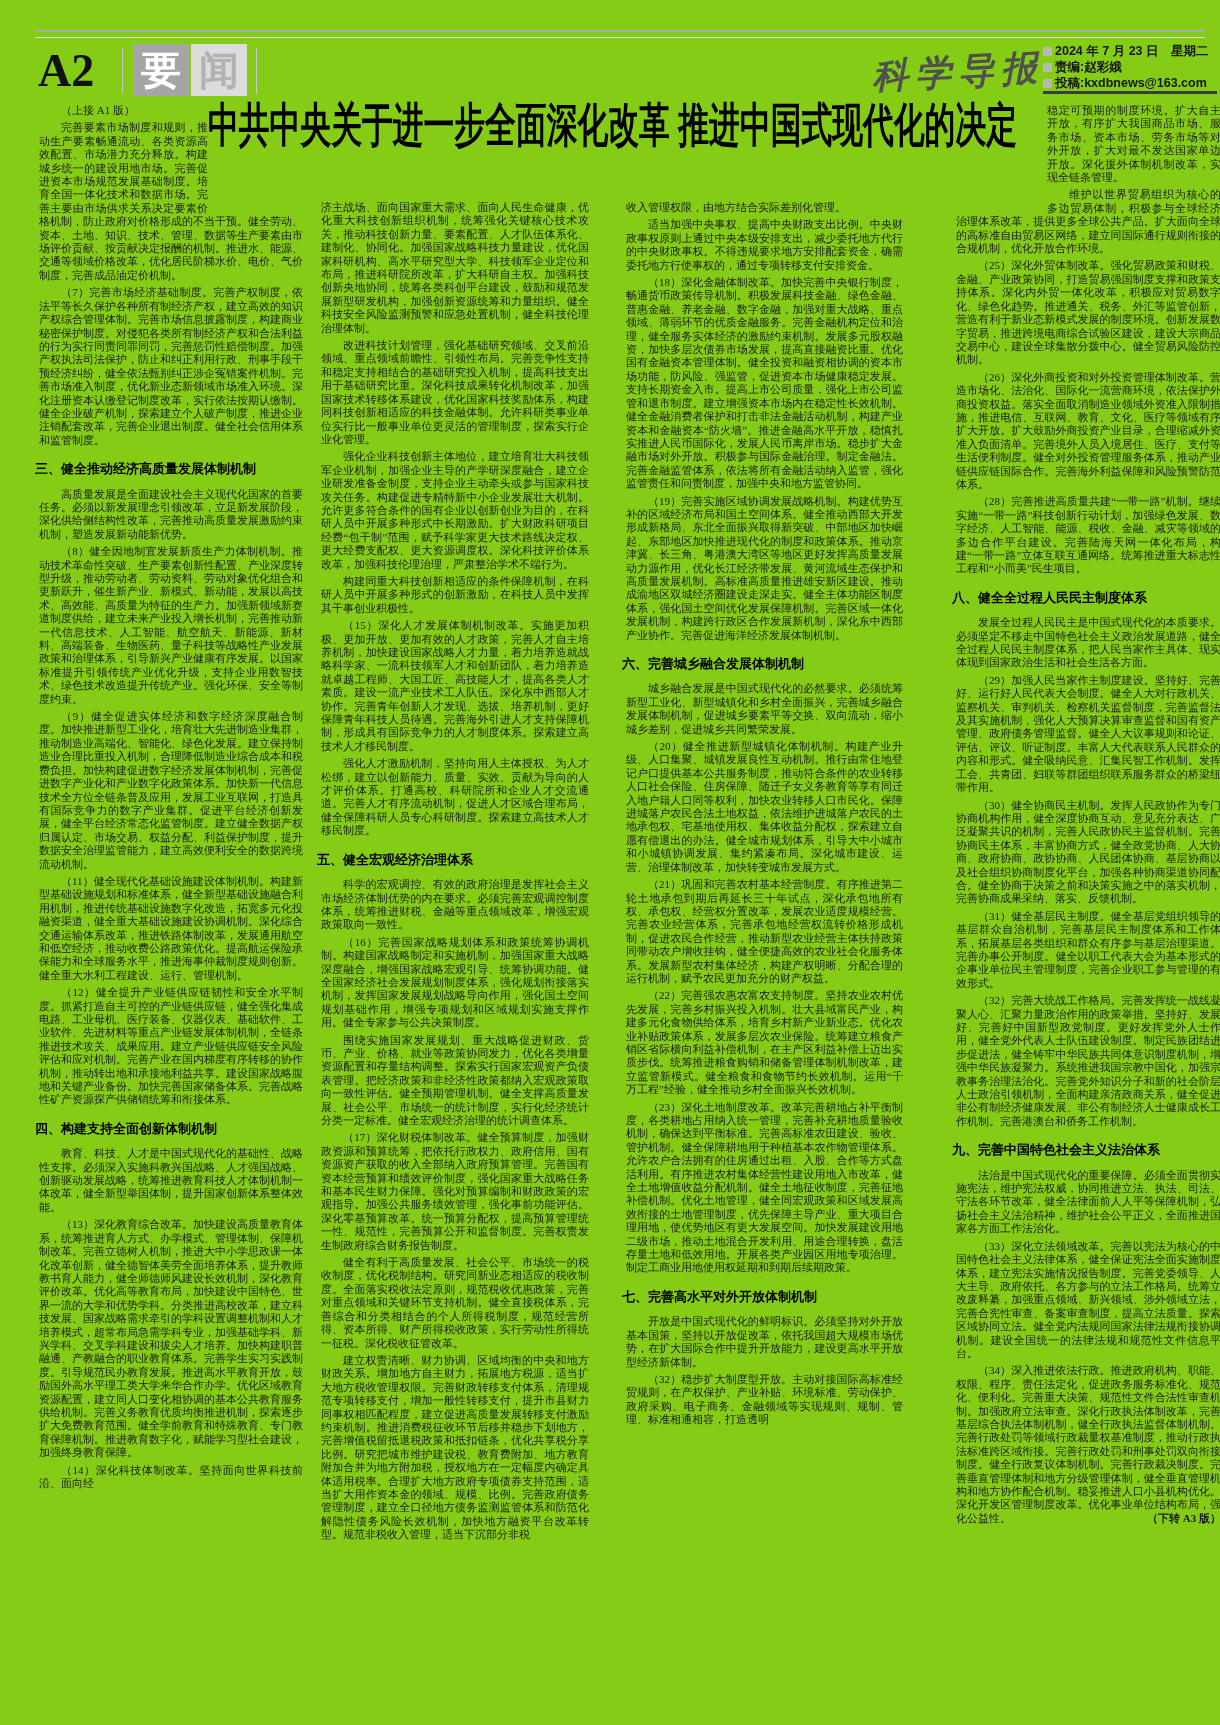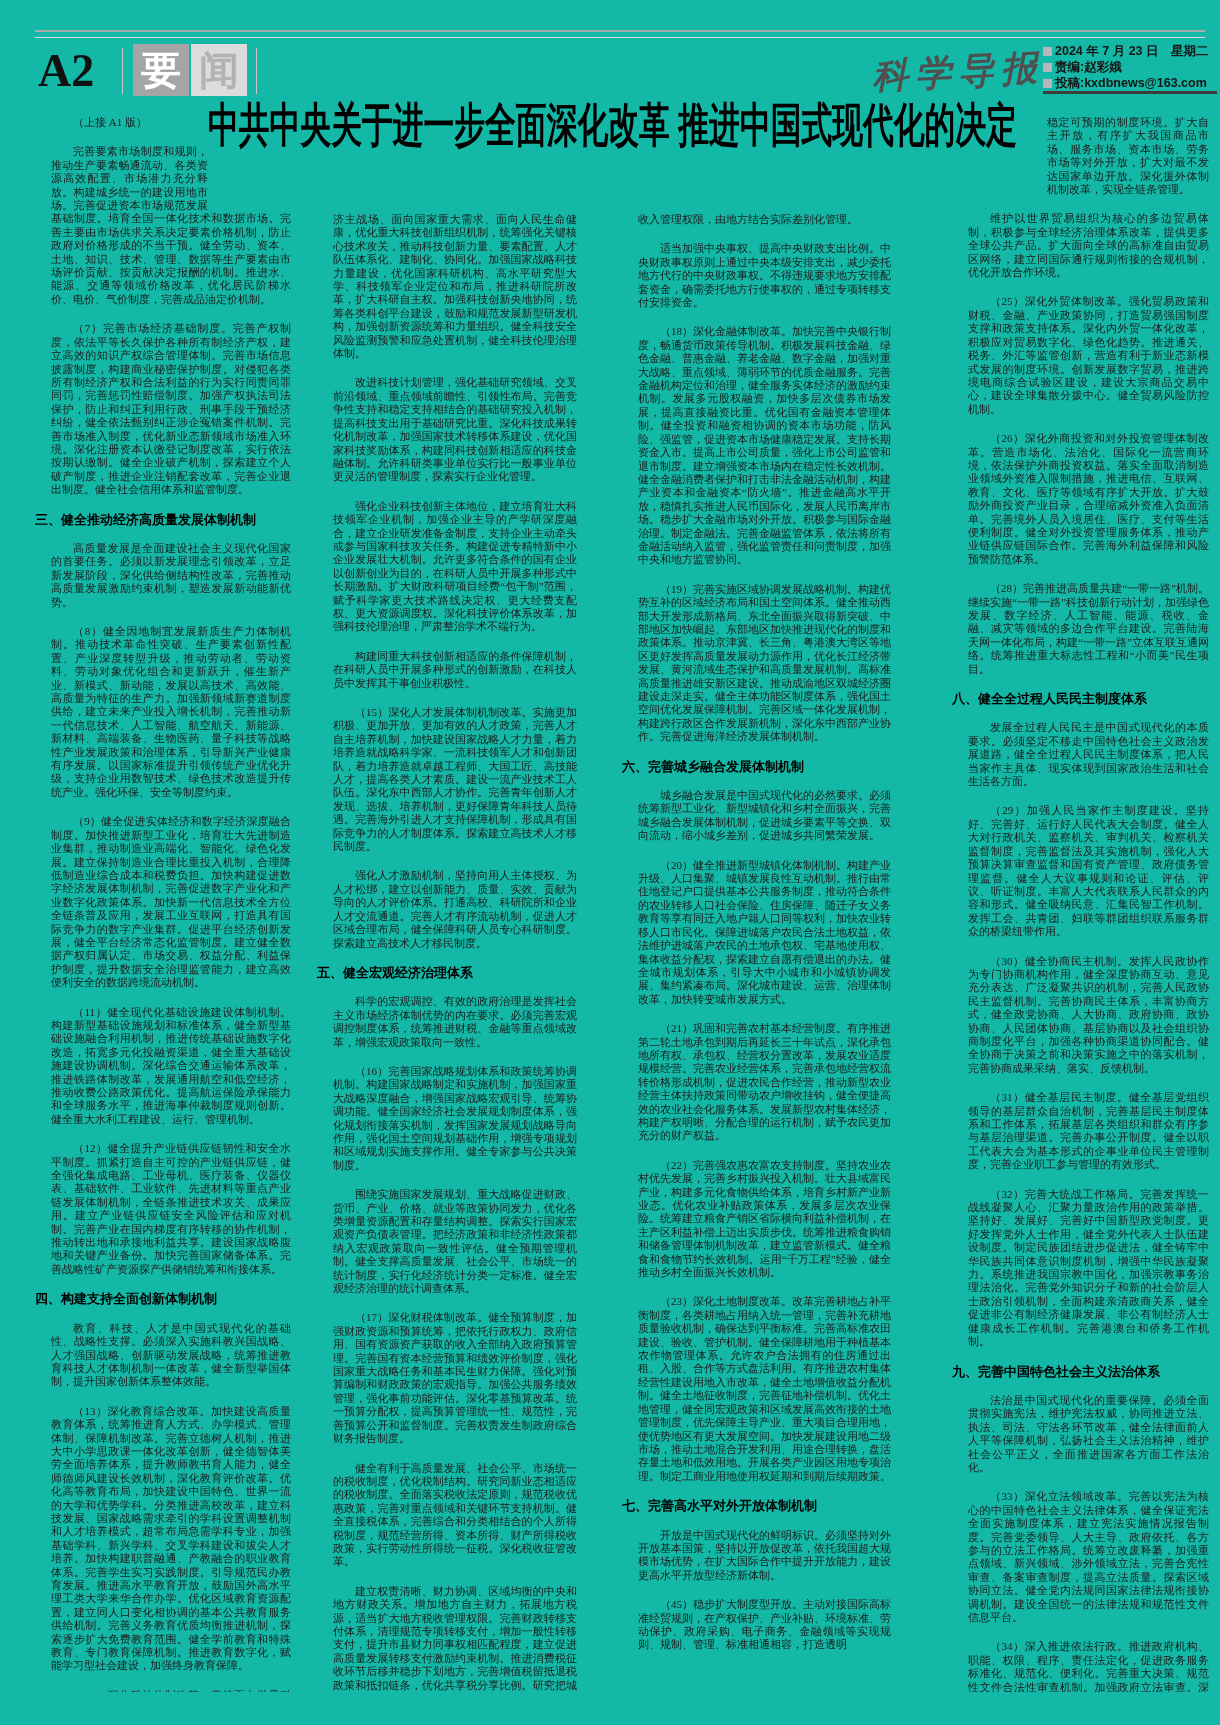--- a/index.html
+++ b/index.html
@@ -1,16 +1,16 @@
 <!DOCTYPE html>
 <html><head>
 <meta charset="utf-8">
 <style>
   html,body{margin:0;padding:0;background:#f2f2f0;}
-  #page{position:relative;width:1220px;height:1725px;background:#14b8a6;overflow:hidden;
+  #page{position:relative;width:1220px;height:1725px;background:#84cc16;overflow:hidden;
         font-family:"Liberation Serif","DejaVu Serif",serif;color:#1b1b1b;}
   
   .topline1{position:absolute;left:35px;right:15px;top:30px;height:2px;background:#ababab;}
   .topline2{position:absolute;left:35px;right:15px;top:37px;height:1px;background:#d9d9d9;}
   .pageno{position:absolute;left:38px;top:44px;font-size:46px;font-weight:bold;
           font-family:"Liberation Serif",serif;color:#111;}
   .vrule{position:absolute;top:48px;height:46px;width:1px;background:#c9c9c9;}
   .badge{position:absolute;top:44px;width:56px;height:52px;text-align:center;line-height:52px;
          font-family:"Liberation Sans",sans-serif;font-weight:bold;font-size:40px;}
   .badge.dark{background:#a5a5a5;color:#ffffff;}
@@ -25,21 +25,21 @@
   
   .headline{position:absolute;left:208px;top:94px;width:812px;white-space:nowrap;
             font-family:"Liberation Sans",sans-serif;font-weight:900;font-size:47px;color:#000;
             transform:scaleX(0.655);transform-origin:left top;}
   
   .col{position:absolute;font-size:11px;line-height:13.4px;text-align:justify;overflow:hidden;}
   #col1{left:35px;top:100px;width:272px;height:1592px;}
   #col2{left:317px;top:197px;width:276px;height:1495px;}
   #col3{left:622px;top:197px;width:285px;height:1495px;}
   #col4{left:952px;top:100px;width:273px;height:1592px;}
-  .para{margin:16px;text-indent:2em;}
+  .para{margin:4px;text-indent:2em;}
   .para.cont{text-indent:0;}
   .sec-h{font-family:"Liberation Sans",sans-serif;font-weight:bold;font-size:13px;
          margin:15px 0 12px 0;text-indent:0;color:#000;}
   .spacer-r{float:right;width:99px;height:104px;}
   .spacer-l{float:left;width:95px;height:104px;}
   .end-note{float:right;font-weight:bold;}
 </style>
 </head>
 <body>
 
@@ -109,21 +109,21 @@
       <p class="para">（18）深化金融体制改革。加快完善中央银行制度，畅通货币政策传导机制。积极发展科技金融、绿色金融、普惠金融、养老金融、数字金融，加强对重大战略、重点领域、薄弱环节的优质金融服务。完善金融机构定位和治理，健全服务实体经济的激励约束机制。发展多元股权融资，加快多层次债券市场发展，提高直接融资比重。优化国有金融资本管理体制。健全投资和融资相协调的资本市场功能，防风险、强监管，促进资本市场健康稳定发展。支持长期资金入市。提高上市公司质量，强化上市公司监管和退市制度。建立增强资本市场内在稳定性长效机制。健全金融消费者保护和打击非法金融活动机制，构建产业资本和金融资本“防火墙”。推进金融高水平开放，稳慎扎实推进人民币国际化，发展人民币离岸市场。稳步扩大金融市场对外开放。积极参与国际金融治理。制定金融法。完善金融监管体系，依法将所有金融活动纳入监管，强化监管责任和问责制度，加强中央和地方监管协同。</p>
       <p class="para">（19）完善实施区域协调发展战略机制。构建优势互补的区域经济布局和国土空间体系。健全推动西部大开发形成新格局、东北全面振兴取得新突破、中部地区加快崛起、东部地区加快推进现代化的制度和政策体系。推动京津冀、长三角、粤港澳大湾区等地区更好发挥高质量发展动力源作用，优化长江经济带发展、黄河流域生态保护和高质量发展机制。高标准高质量推进雄安新区建设。推动成渝地区双城经济圈建设走深走实。健全主体功能区制度体系，强化国土空间优化发展保障机制。完善区域一体化发展机制，构建跨行政区合作发展新机制，深化东中西部产业协作。完善促进海洋经济发展体制机制。</p>
       <div class="sec-h">六、完善城乡融合发展体制机制</div>
       <p class="para">城乡融合发展是中国式现代化的必然要求。必须统筹新型工业化、新型城镇化和乡村全面振兴，完善城乡融合发展体制机制，促进城乡要素平等交换、双向流动，缩小城乡差别，促进城乡共同繁荣发展。</p>
       <p class="para">（20）健全推进新型城镇化体制机制。构建产业升级、人口集聚、城镇发展良性互动机制。推行由常住地登记户口提供基本公共服务制度，推动符合条件的农业转移人口社会保险、住房保障、随迁子女义务教育等享有同迁入地户籍人口同等权利，加快农业转移人口市民化。保障进城落户农民合法土地权益，依法维护进城落户农民的土地承包权、宅基地使用权、集体收益分配权，探索建立自愿有偿退出的办法。健全城市规划体系，引导大中小城市和小城镇协调发展、集约紧凑布局。深化城市建设、运营、治理体制改革，加快转变城市发展方式。</p>
       <p class="para">（21）巩固和完善农村基本经营制度。有序推进第二轮土地承包到期后再延长三十年试点，深化承包地所有权、承包权、经营权分置改革，发展农业适度规模经营。完善农业经营体系，完善承包地经营权流转价格形成机制，促进农民合作经营，推动新型农业经营主体扶持政策同带动农户增收挂钩，健全便捷高效的农业社会化服务体系。发展新型农村集体经济，构建产权明晰、分配合理的运行机制，赋予农民更加充分的财产权益。</p>
       <p class="para">（22）完善强农惠农富农支持制度。坚持农业农村优先发展，完善乡村振兴投入机制。壮大县域富民产业，构建多元化食物供给体系，培育乡村新产业新业态。优化农业补贴政策体系，发展多层次农业保险。统筹建立粮食产销区省际横向利益补偿机制，在主产区利益补偿上迈出实质步伐。统筹推进粮食购销和储备管理体制机制改革，建立监管新模式。健全粮食和食物节约长效机制。运用“千万工程”经验，健全推动乡村全面振兴长效机制。</p>
       <p class="para">（23）深化土地制度改革。改革完善耕地占补平衡制度，各类耕地占用纳入统一管理，完善补充耕地质量验收机制，确保达到平衡标准。完善高标准农田建设、验收、管护机制。健全保障耕地用于种植基本农作物管理体系。允许农户合法拥有的住房通过出租、入股、合作等方式盘活利用。有序推进农村集体经营性建设用地入市改革，健全土地增值收益分配机制。健全土地征收制度，完善征地补偿机制。优化土地管理，健全同宏观政策和区域发展高效衔接的土地管理制度，优先保障主导产业、重大项目合理用地，使优势地区有更大发展空间。加快发展建设用地二级市场，推动土地混合开发利用、用途合理转换，盘活存量土地和低效用地。开展各类产业园区用地专项治理。制定工商业用地使用权延期和到期后续期政策。</p>
       <div class="sec-h">七、完善高水平对外开放体制机制</div>
       <p class="para">开放是中国式现代化的鲜明标识。必须坚持对外开放基本国策，坚持以开放促改革，依托我国超大规模市场优势，在扩大国际合作中提升开放能力，建设更高水平开放型经济新体制。</p>
-      <p class="para">（45）稳步扩大制度型开放。主动对接国际高标准经贸规则，在产权保护、产业补贴、环境标准、劳动保护、政府采购、电子商务、金融领域等实现规则、规制、管理、标准相通相容，打造透明</p>
+      <p class="para">（32）稳步扩大制度型开放。主动对接国际高标准经贸规则，在产权保护、产业补贴、环境标准、劳动保护、政府采购、电子商务、金融领域等实现规则、规制、管理、标准相通相容，打造透明</p>
     </div>
   <div id="col4" class="col">
     <div class="spacer-l"></div>
   <p class="para cont">稳定可预期的制度环境。扩大自主开放，有序扩大我国商品市场、服务市场、资本市场、劳务市场等对外开放，扩大对最不发达国家单边开放。深化援外体制机制改革，实现全链条管理。</p>
       <p class="para">维护以世界贸易组织为核心的多边贸易体制，积极参与全球经济治理体系改革，提供更多全球公共产品。扩大面向全球的高标准自由贸易区网络，建立同国际通行规则衔接的合规机制，优化开放合作环境。</p>
       <p class="para">（25）深化外贸体制改革。强化贸易政策和财税、金融、产业政策协同，打造贸易强国制度支撑和政策支持体系。深化内外贸一体化改革，积极应对贸易数字化、绿色化趋势。推进通关、税务、外汇等监管创新，营造有利于新业态新模式发展的制度环境。创新发展数字贸易，推进跨境电商综合试验区建设，建设大宗商品交易中心，建设全球集散分拨中心。健全贸易风险防控机制。</p>
       <p class="para">（26）深化外商投资和对外投资管理体制改革。营造市场化、法治化、国际化一流营商环境，依法保护外商投资权益。落实全面取消制造业领域外资准入限制措施，推进电信、互联网、教育、文化、医疗等领域有序扩大开放。扩大鼓励外商投资产业目录，合理缩减外资准入负面清单。完善境外人员入境居住、医疗、支付等生活便利制度。健全对外投资管理服务体系，推动产业链供应链国际合作。完善海外利益保障和风险预警防范体系。</p>
       <p class="para">（28）完善推进高质量共建“一带一路”机制。继续实施“一带一路”科技创新行动计划，加强绿色发展、数字经济、人工智能、能源、税收、金融、减灾等领域的多边合作平台建设。完善陆海天网一体化布局，构建“一带一路”立体互联互通网络。统筹推进重大标志性工程和“小而美”民生项目。</p>
       <div class="sec-h">八、健全全过程人民民主制度体系</div>
       <p class="para">发展全过程人民民主是中国式现代化的本质要求。必须坚定不移走中国特色社会主义政治发展道路，健全全过程人民民主制度体系，把人民当家作主具体、现实体现到国家政治生活和社会生活各方面。</p>

